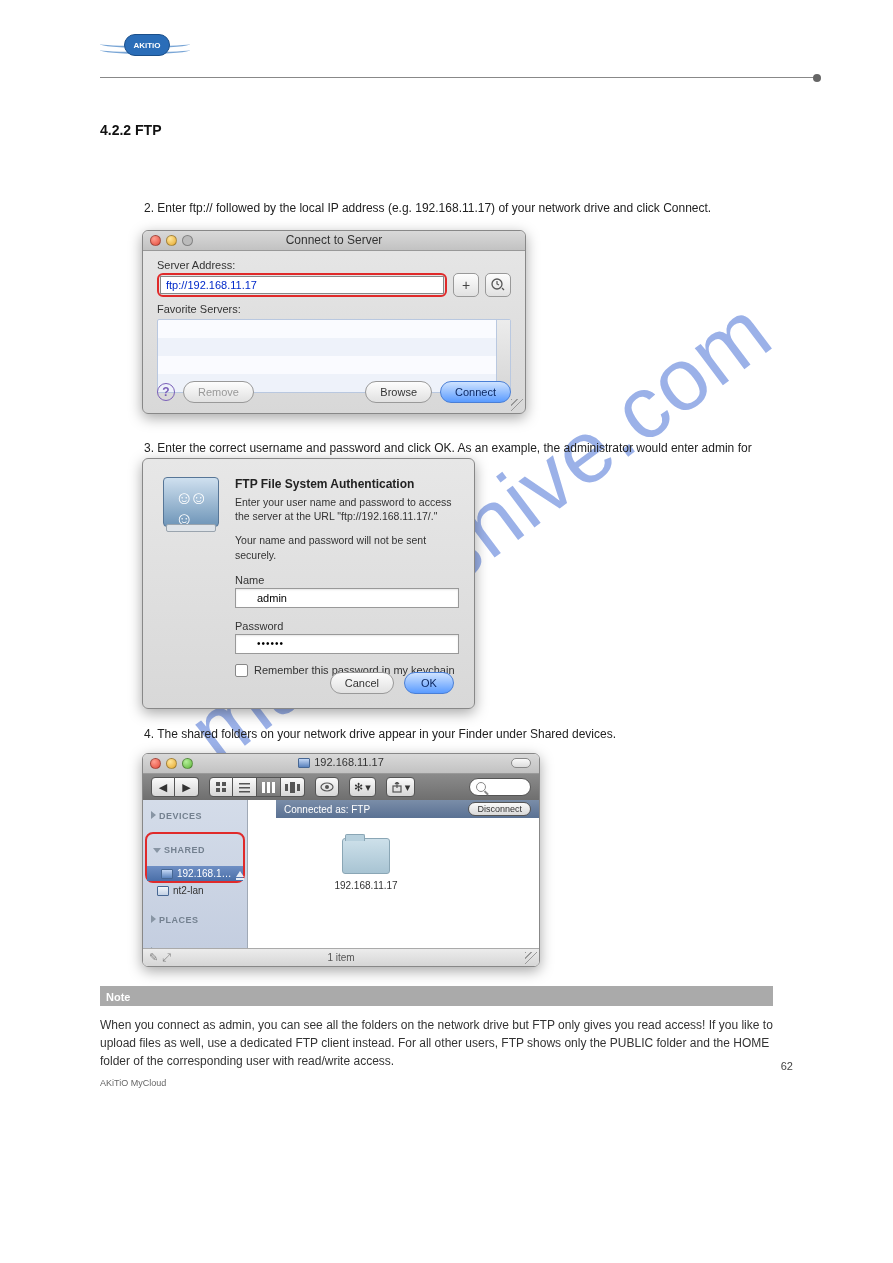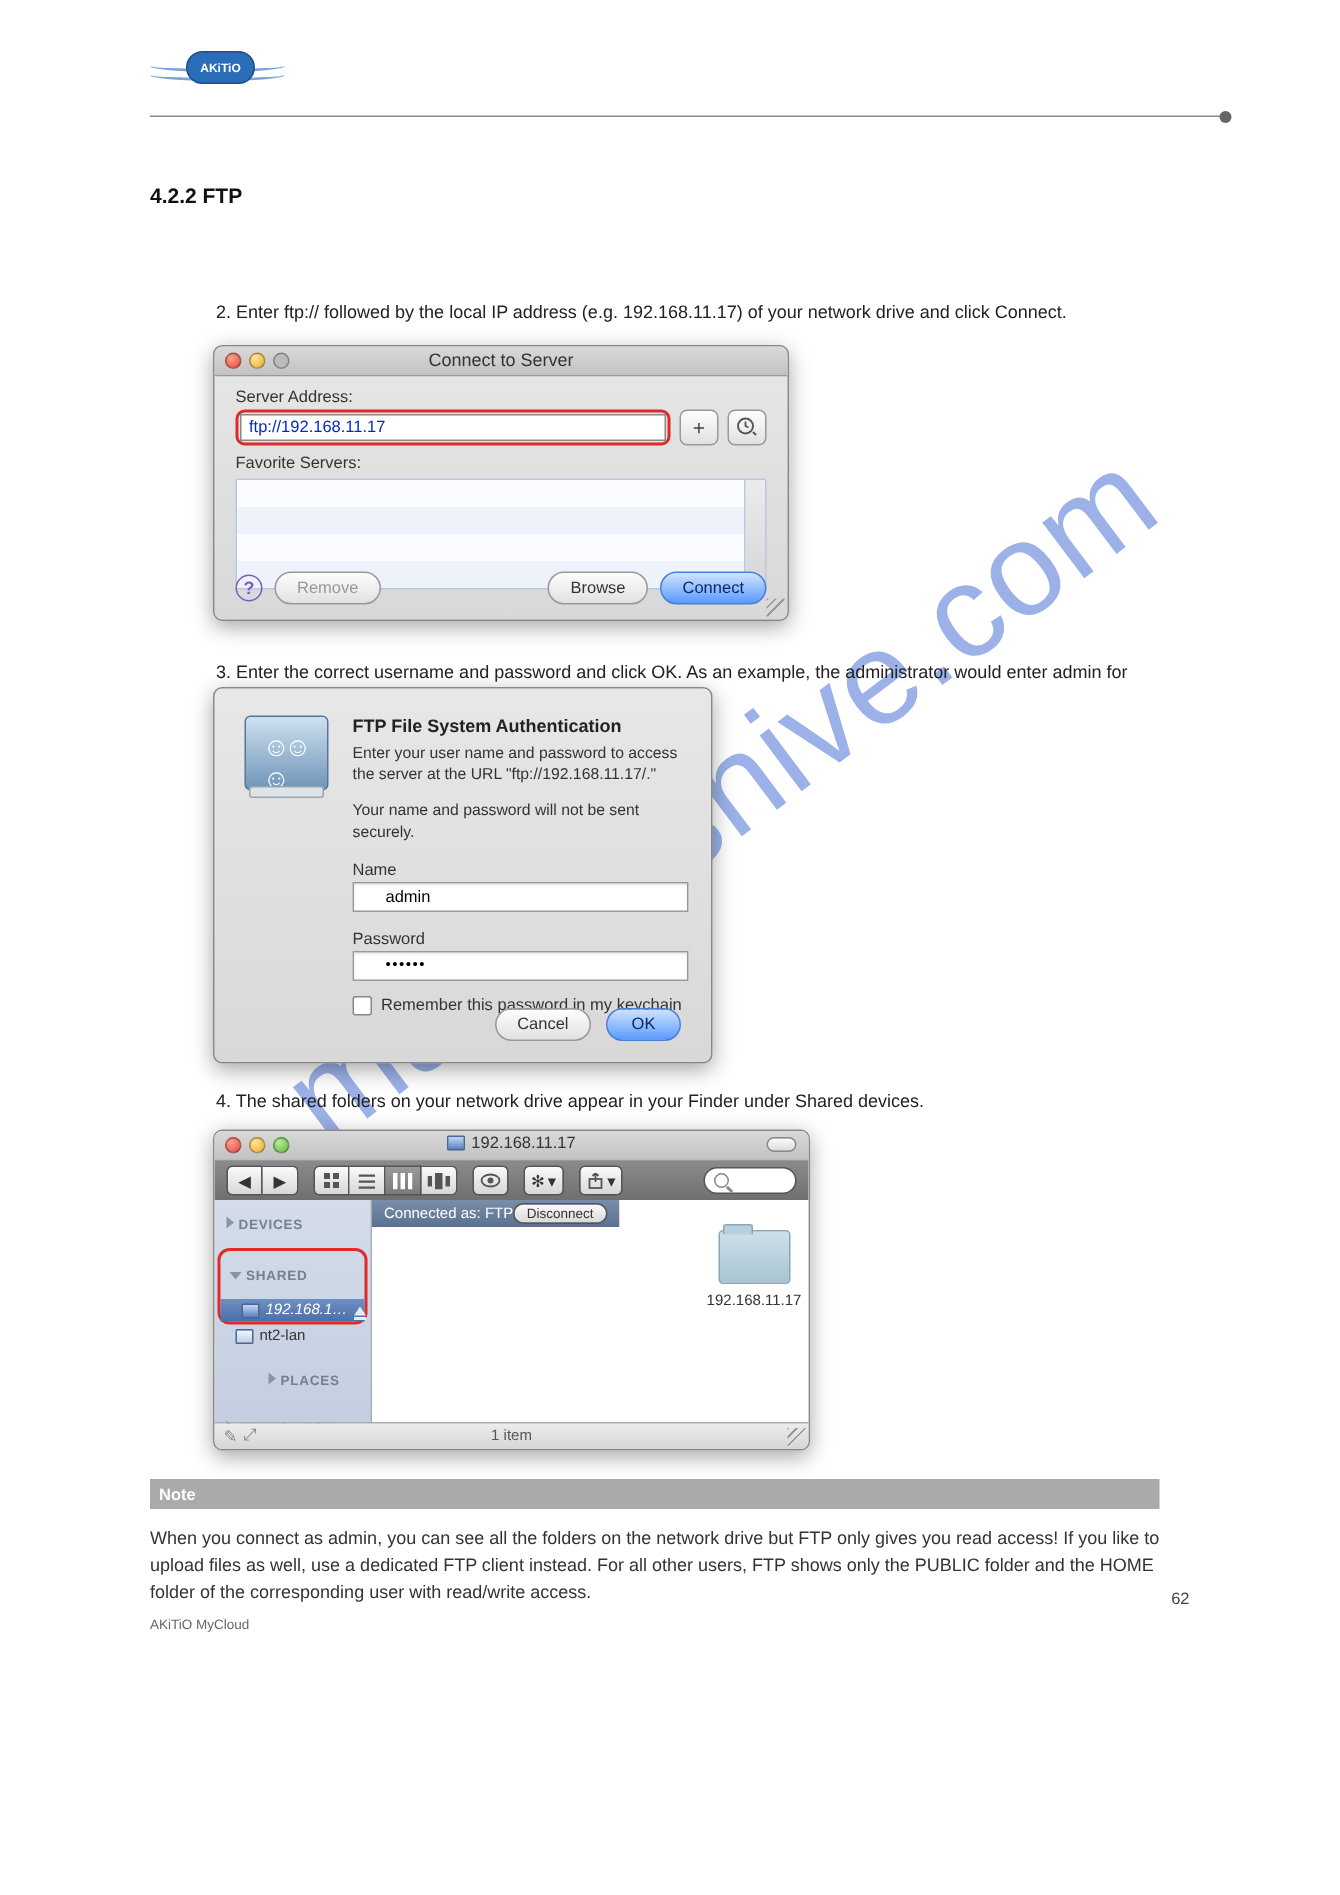--- a/index.html
+++ b/index.html
@@ -244,31 +244,31 @@
   .tri.down { border-left: 4px solid transparent; border-right: 4px solid transparent; border-top: 5px solid #8895a4; }
   .shared-wrap {
     border: 2px solid #e02a2a; border-radius: 8px;
     margin: 0 2px;
   }
   .sb-row {
     display: flex; align-items: center; gap: 4px;
     padding: 2px 6px 2px 14px; font-size: 10px;
   }
   .sb-row.sel {
-    background: linear-gradient(#6f8fc4,#4a6fa8); color: #fff; font-style: italic;
+    background: linear-gradient(#6f8fc4,#4a6fa8); color: #fff;
   }
   .sb-drive-ic {
     width: 12px; height: 10px;
     background: linear-gradient(#c3d7f5,#5a82bd);
     border: 1px solid #476793; border-radius: 1px; flex: none;
   }
   .sb-eject { margin-left: auto; width: 0; height: 0; border-left: 4px solid transparent; border-right: 4px solid transparent; border-bottom: 6px solid #e6ecf5; position: relative; }
   .sb-eject::after { content: ""; position: absolute; left: -4px; top: 7px; width: 8px; height: 2px; background: #e6ecf5; }
 
-  .content-pane { flex: 1; display: flex; flex-direction: row; }
+  .content-pane { flex: 1; display: flex; flex-direction: column; margin-left: 28px; }
   .conn-bar {
     height: 18px; background: linear-gradient(#7a8da8,#5a7193);
     color: #fff; font-size: 10px;
     display: flex; align-items: center; padding: 0 8px;
   }
   .disconnect-btn {
     margin-left: auto; height: 14px; padding: 0 8px; font-size: 9px;
     background: linear-gradient(#fafafa,#d9d9d9); border: 1px solid #555;
     border-radius: 8px; color: #333; display: flex; align-items: center;
   }
@@ -478,21 +478,21 @@
         <div class="sb-row sel">
           <span class="sb-drive-ic"></span>
           <span>192.168.1…</span>
           <span class="sb-eject"></span>
         </div>
       </div>
       <div class="sb-row">
         <span class="sb-drive-ic" style="background:linear-gradient(#f0f5fb,#c3d1e5);"></span>
         <span>nt2-lan</span>
       </div>
-      <div class="sb-section" style="margin-top:6px;margin-left:28px;"><span class="tri right"></span><span>PLACES</span></div>
+      <div class="sb-section" style="margin-top:6px;"><span class="tri right"></span><span>PLACES</span></div>
       <div class="sb-section"><span class="tri right"></span><span>SEARCH FOR</span></div>
     </div>
     <div class="content-pane">
       <div class="conn-bar">
         <span>Connected as: FTP</span>
         <div class="disconnect-btn">Disconnect</div>
       </div>
       <div class="content-icons">
         <div class="folder-item">
           <div class="folder-ic"></div>

